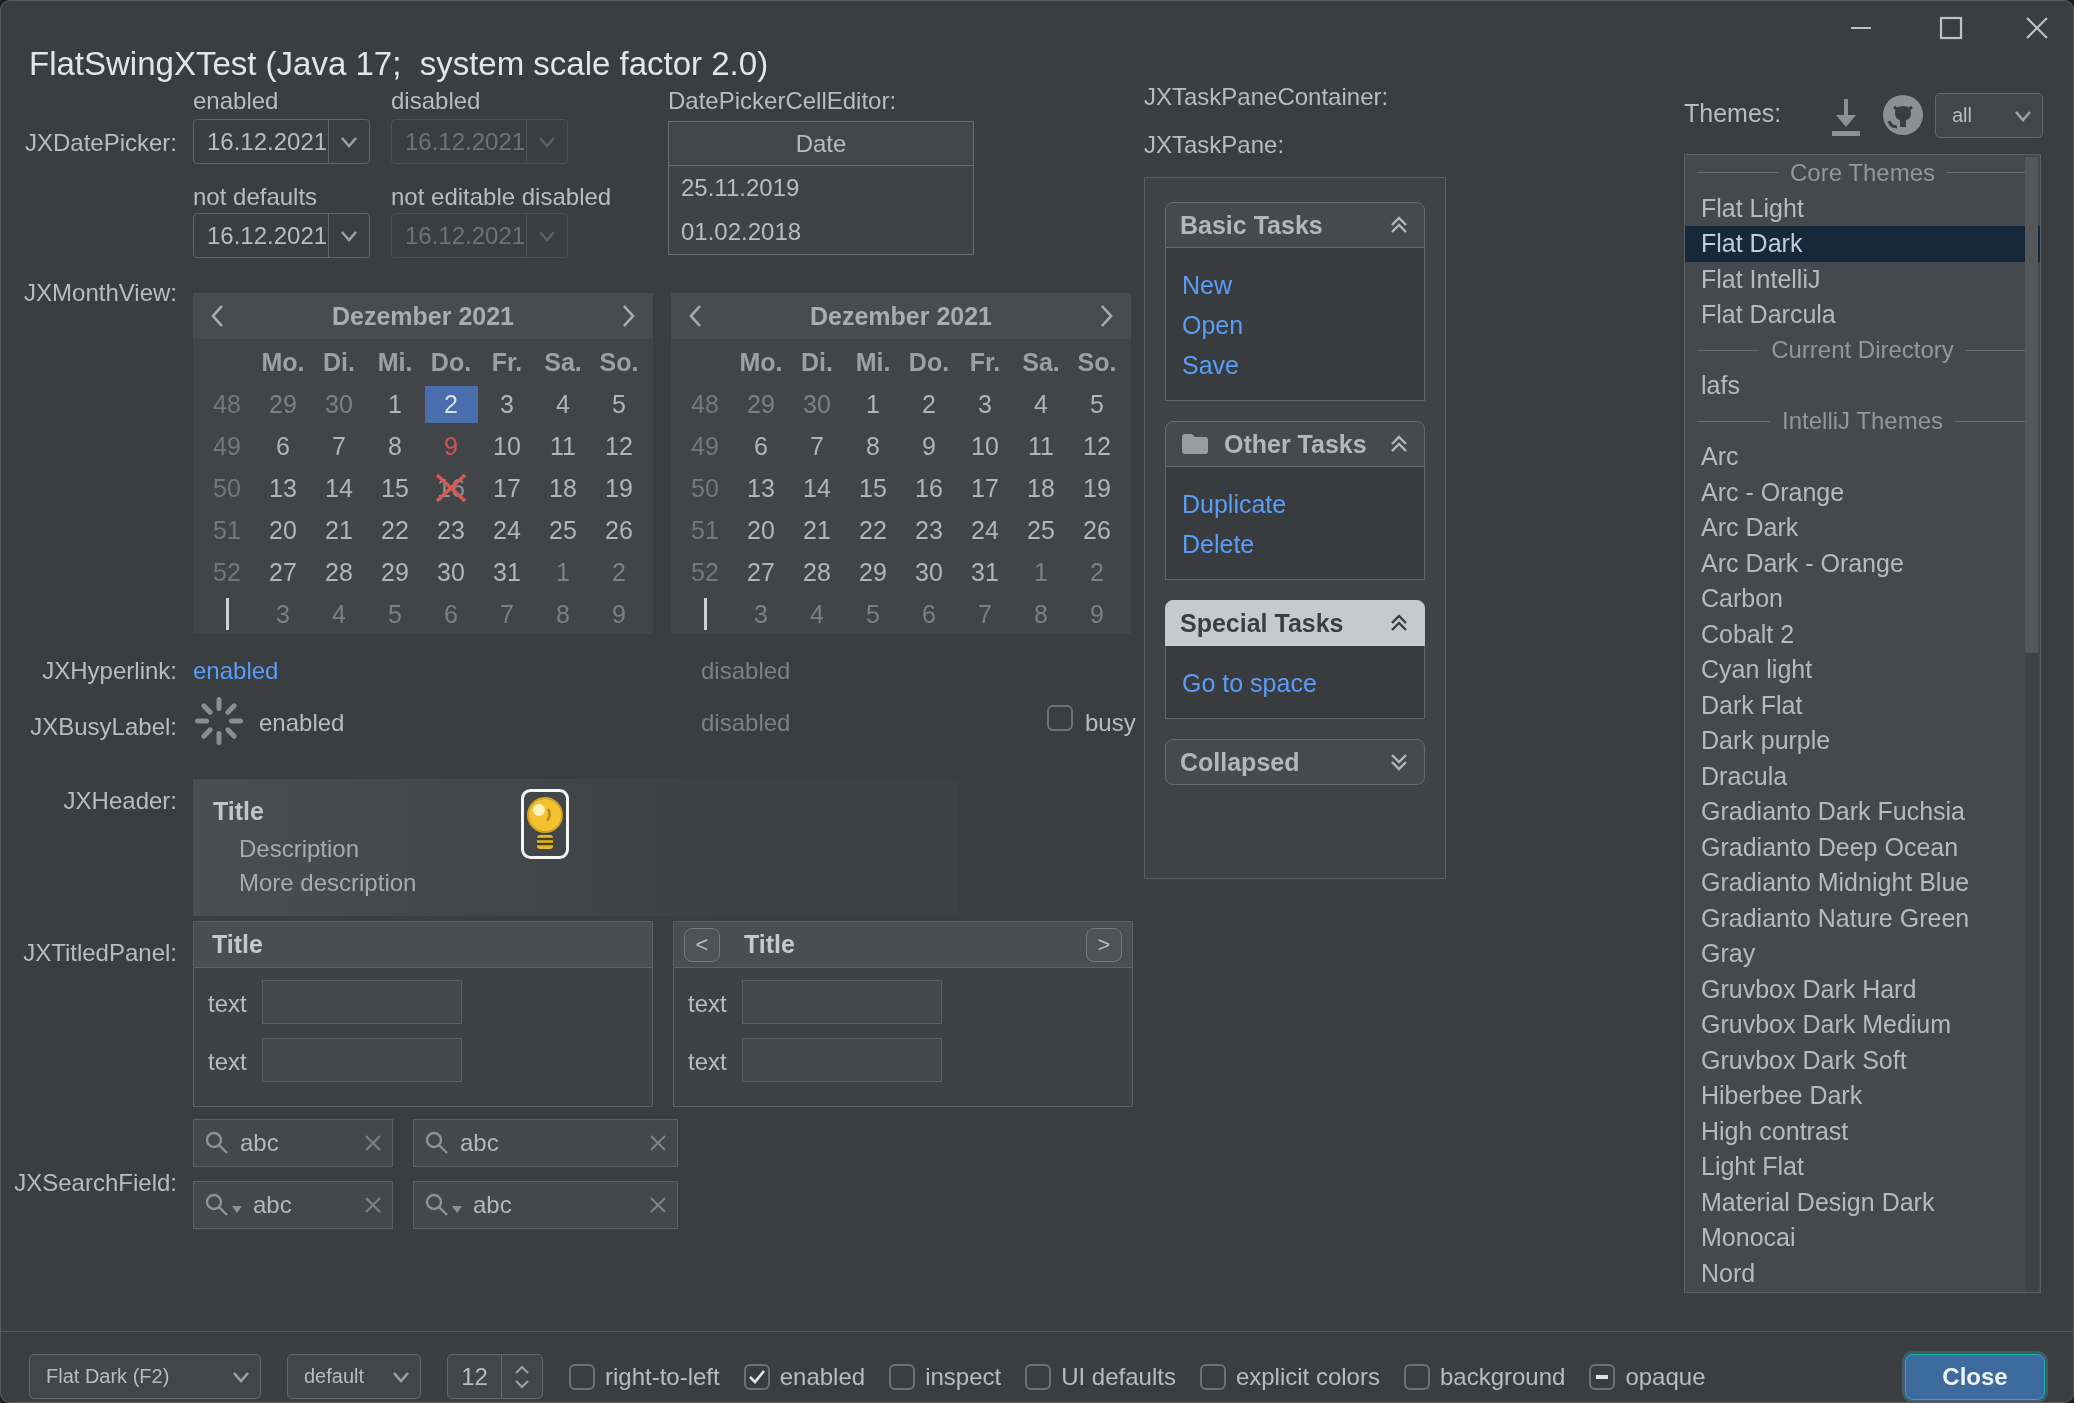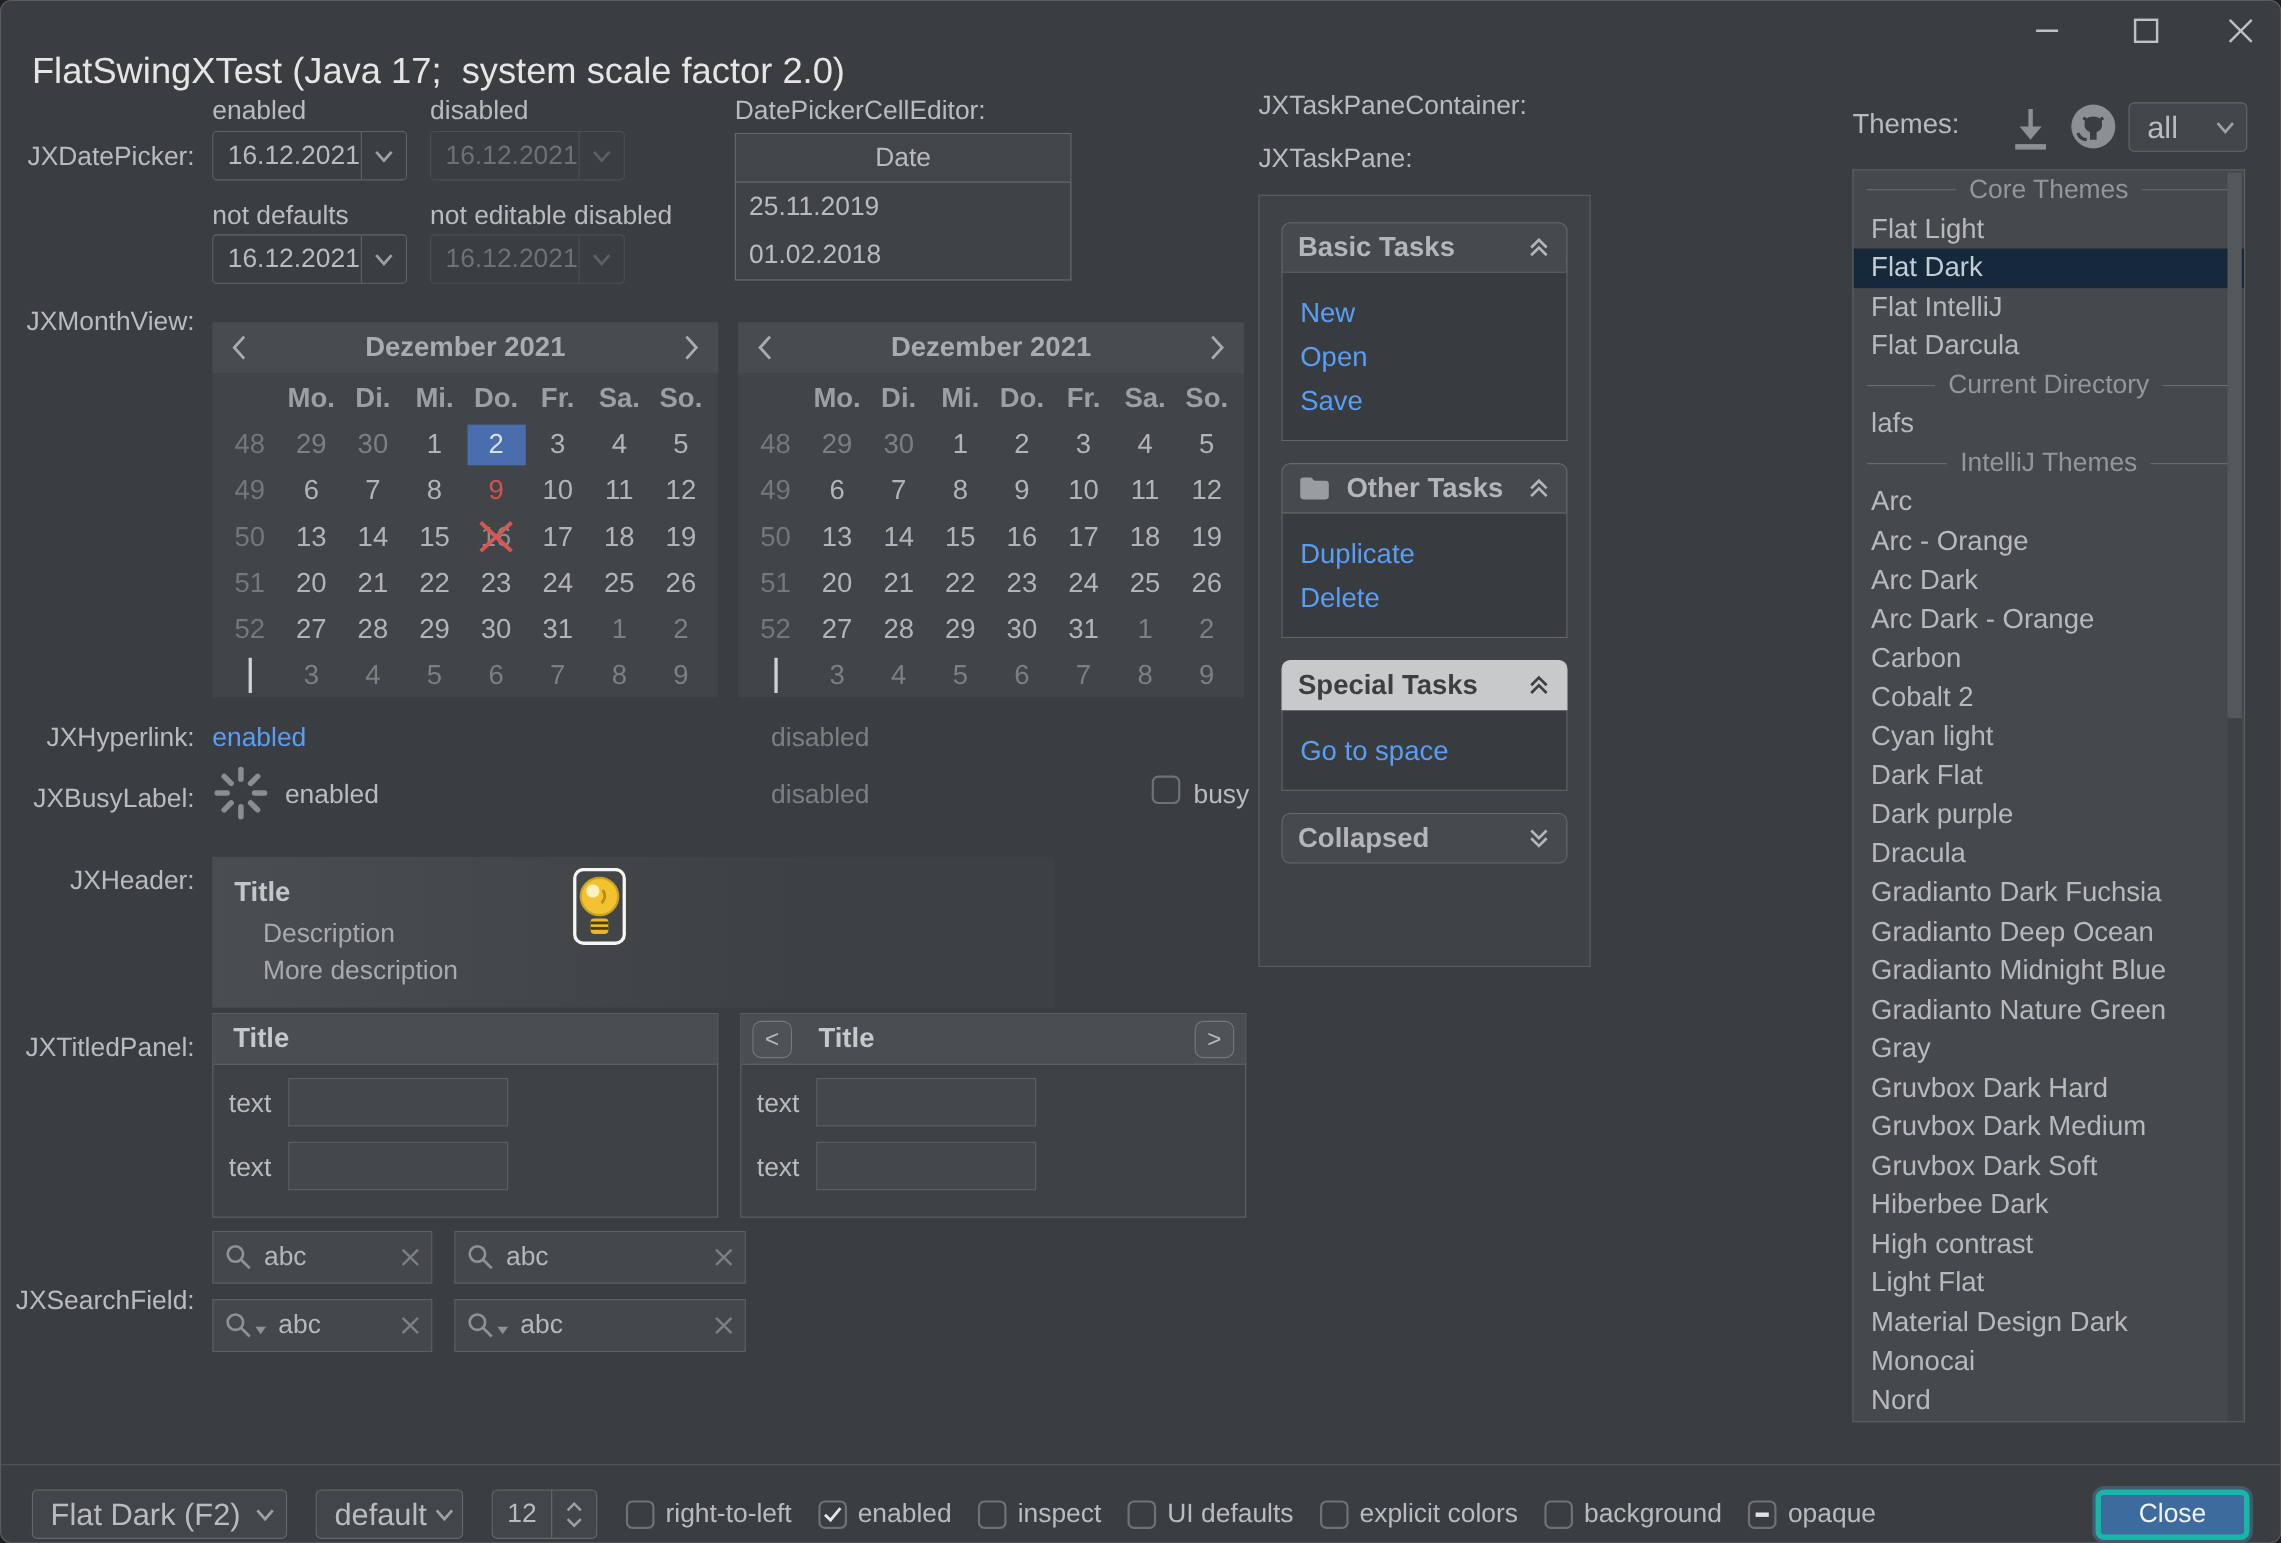--- a/index.html
+++ b/index.html
@@ -79,31 +79,31 @@
   
   #themelist{left:1683px;top:153px;width:357px;height:1139px;background:#46494b;border:1px solid #5d6062;box-sizing:border-box;overflow:hidden;}
   .th-row{height:35.5px;display:flex;align-items:center;padding-left:16px;font-size:25px;color:#b7babc;}
   .th-row.sel{background:#16293a;color:#c3cdd6;}
   .th-sep{height:35.5px;display:flex;align-items:center;padding:0 12px;color:#93979a;font-size:24px;}
   .th-sep .ln{flex:1;height:1px;background:#6b6e70;}
   .th-sep .sx{padding:0 12px;white-space:nowrap;}
   #thumb{position:absolute;right:2px;top:2px;width:13px;height:496px;background:#55585b;}
   #track{position:absolute;right:2px;top:498px;width:13px;height:639px;background:#3f4244;}
   .combo{height:45px;border:1px solid #656869;border-radius:5px;box-sizing:border-box;display:flex;align-items:center;background:#434649;}
-  .combo .cv{flex:1;padding-left:16px;font-size:28px;color:#b9bcbe;white-space:nowrap;}
+  .combo .cv{flex:1;padding-left:16px;font-size:20px;color:#b9bcbe;white-space:nowrap;}
   .combo .ca{width:38px;display:flex;align-items:center;justify-content:center;color:#9da1a3;}
   
   #statusbar{left:0;right:0;top:1330px;height:90px;border-top:1px solid #54575a;display:flex;align-items:center;padding:0 28px;box-sizing:border-box;gap:26px;position:absolute;}
   .cbgrp{display:flex;align-items:center;gap:10px;}
   .cbl{font-size:24px;color:#b9bcbe;white-space:nowrap;}
   #spinner{width:96px;height:45px;border:1px solid #656869;border-radius:5px;box-sizing:border-box;display:flex;background:#434649;}
   #spinner .spv{flex:1;display:flex;align-items:center;justify-content:center;font-size:24px;color:#b9bcbe;}
   #spinner .spa{width:40px;border-left:1px solid #656869;display:flex;flex-direction:column;align-items:center;justify-content:center;color:#9da1a3;}
-  #closebtn{margin-left:auto;width:140px;height:46px;background:#3d6b9e;border:5px solid #14b8a6;border-radius:8px;box-sizing:border-box;
-            box-shadow:0 0 0 3px rgba(90,140,200,.35);display:flex;align-items:center;justify-content:center;font-weight:normal;font-size:24px;color:#eef3f8;}
+  #closebtn{margin-left:auto;width:140px;height:46px;background:#3d6b9e;border:1px solid #14b8a6;border-radius:8px;box-sizing:border-box;
+            box-shadow:0 0 0 3px rgba(90,140,200,.35);display:flex;align-items:center;justify-content:center;font-weight:bold;font-size:24px;color:#eef3f8;}
   #themehdr-lbl{left:1683px;top:98px;font-size:25px;color:#b9bcbe;}
 </style>
 </head>
 <body>
 
 <div id="win">
 
   <div class="abs" id="titlebar">
     <div class="abs" id="title">FlatSwingXTest (Java 17;  system scale factor 2.0)</div>
     <div class="abs winbtn" style="left:1836px;">

